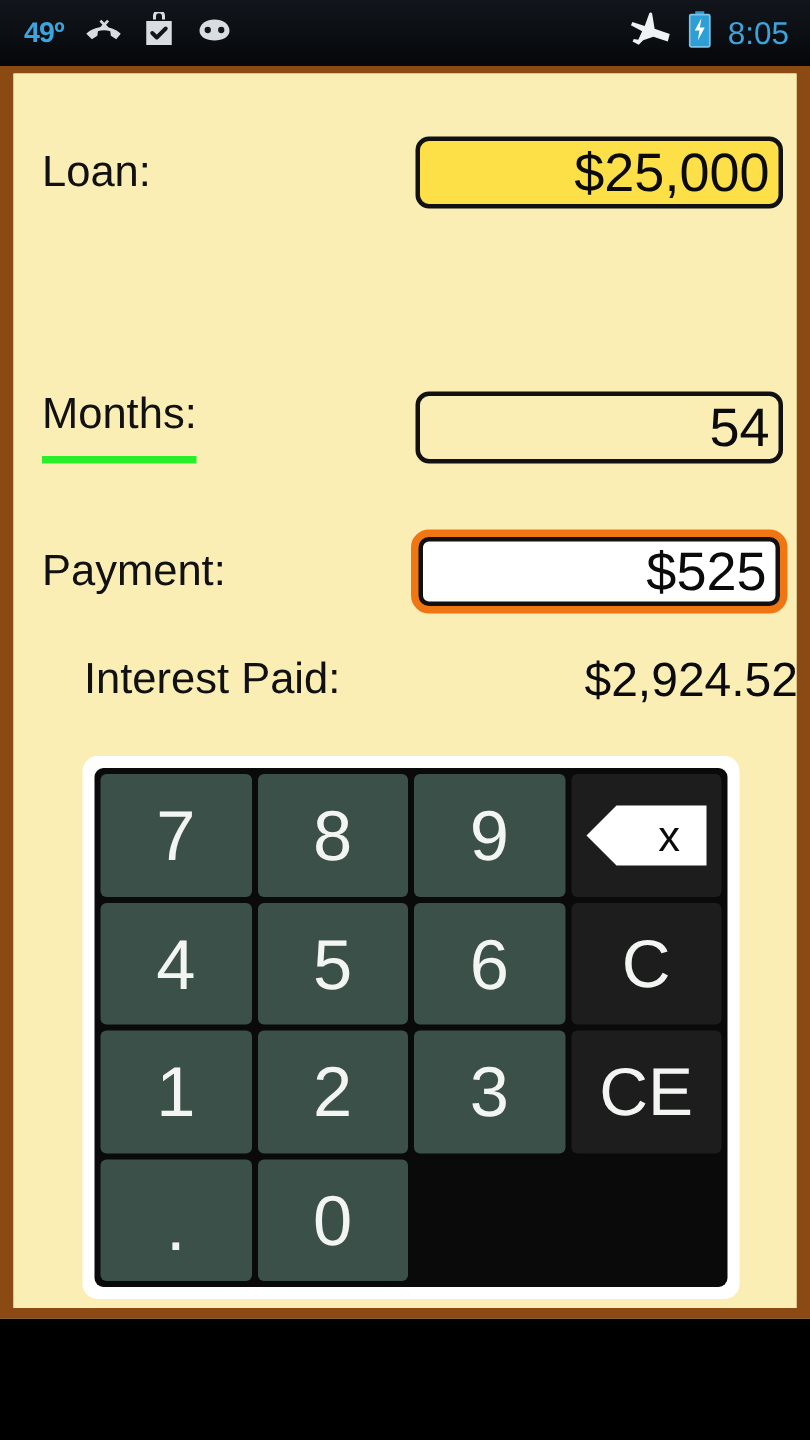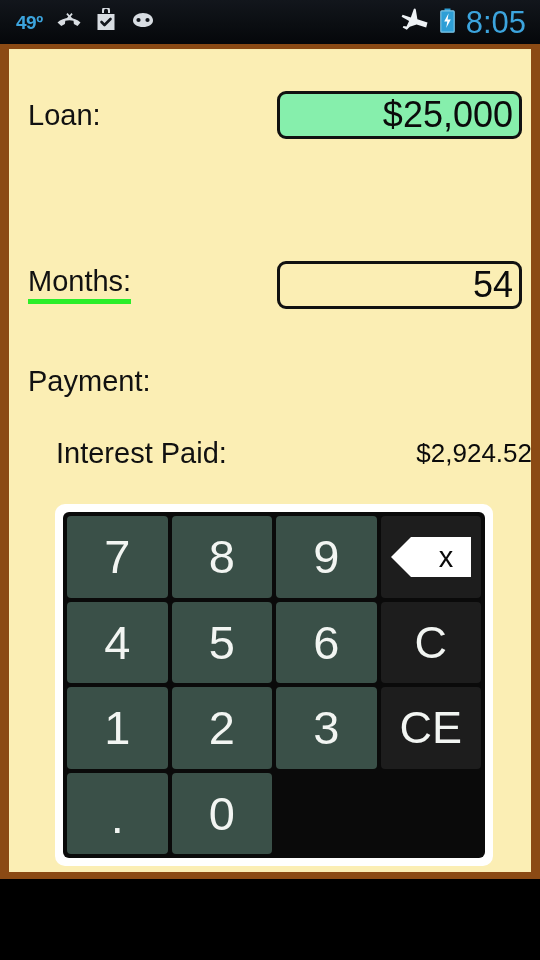--- a/index.html
+++ b/index.html
@@ -30,21 +30,21 @@
   .sb-right { margin-left: auto; display: flex; align-items: center; gap: 11px; }
   .sb-temp {
     color: #3ca4dd;
     font-size: 19px;
     font-weight: bold;
     letter-spacing: -0.5px;
     line-height: 1;
   }
   .sb-clock {
     color: #3ca4dd;
-    font-size: 31px;
+    font-size: 21px;
     font-weight: normal;
     letter-spacing: 0px;
     line-height: 1;
   }
   .sb-icon { display: block; }
 
   
   .app-card {
     position: absolute;
     left: 0; top: 44px;
@@ -82,41 +82,41 @@
   .label {
     position: absolute;
     left: 19px;
     font-size: 29px;
     color: #111111;
     white-space: nowrap;
     line-height: 1;
   }
   .label-underlined {
     border-bottom: 5px solid #2aee2a;
-    padding-bottom: 3px;
+    padding-bottom: 13px;
   }
 
   .field {
     position: absolute;
     left: 268px;
     width: 245px;
     height: 48px;
     box-sizing: border-box;
     border: 3px solid #111111;
     border-radius: 9px;
     display: flex;
     align-items: center;
     justify-content: flex-end;
     padding-right: 6px;
     font-size: 36px;
     color: #0b0b0b;
     line-height: 1;
     overflow: hidden;
   }
-  .field-filled { background: #86efac; }
+  .field-filled { background: #fde047; }
   .field-empty  { background: transparent; }
 
   .field-focused {
     position: absolute;
     left: 265px;
     width: 251px;
     height: 56px;
     box-sizing: border-box;
     border: 5px solid #ef7612;
     border-radius: 12px;
@@ -138,21 +138,21 @@
     padding-right: 6px;
     font-size: 36px;
     color: #0b0b0b;
     line-height: 1;
     overflow: hidden;
   }
 
   .result-value {
     position: absolute;
     right: 27px;
-    font-size: 26px;
+    font-size: 32px;
     color: #0b0b0b;
     line-height: 1;
     white-space: nowrap;
   }
 
   
   .keypad-frame {
     position: absolute;
     left: 46px;
     top: 455px;
@@ -260,20 +260,23 @@
     </div>
 
 
     <div class="row row-months">
       <span class="label label-underlined">Months:</span>
       <div class="field field-empty">54</div>
     </div>
 
     <div class="row row-payment">
       <span class="label">Payment:</span>
+      <div class="field-focused">
+        <div class="field-inner">$525</div>
+      </div>
     </div>
 
     <div class="row row-interest">
       <span class="label">Interest Paid:</span>
       <span class="result-value">$2,924.52</span>
     </div>
 
     <div class="keypad-frame">
       <div class="keypad-grid" id="keypad-grid">
           <div class="key key-num">

